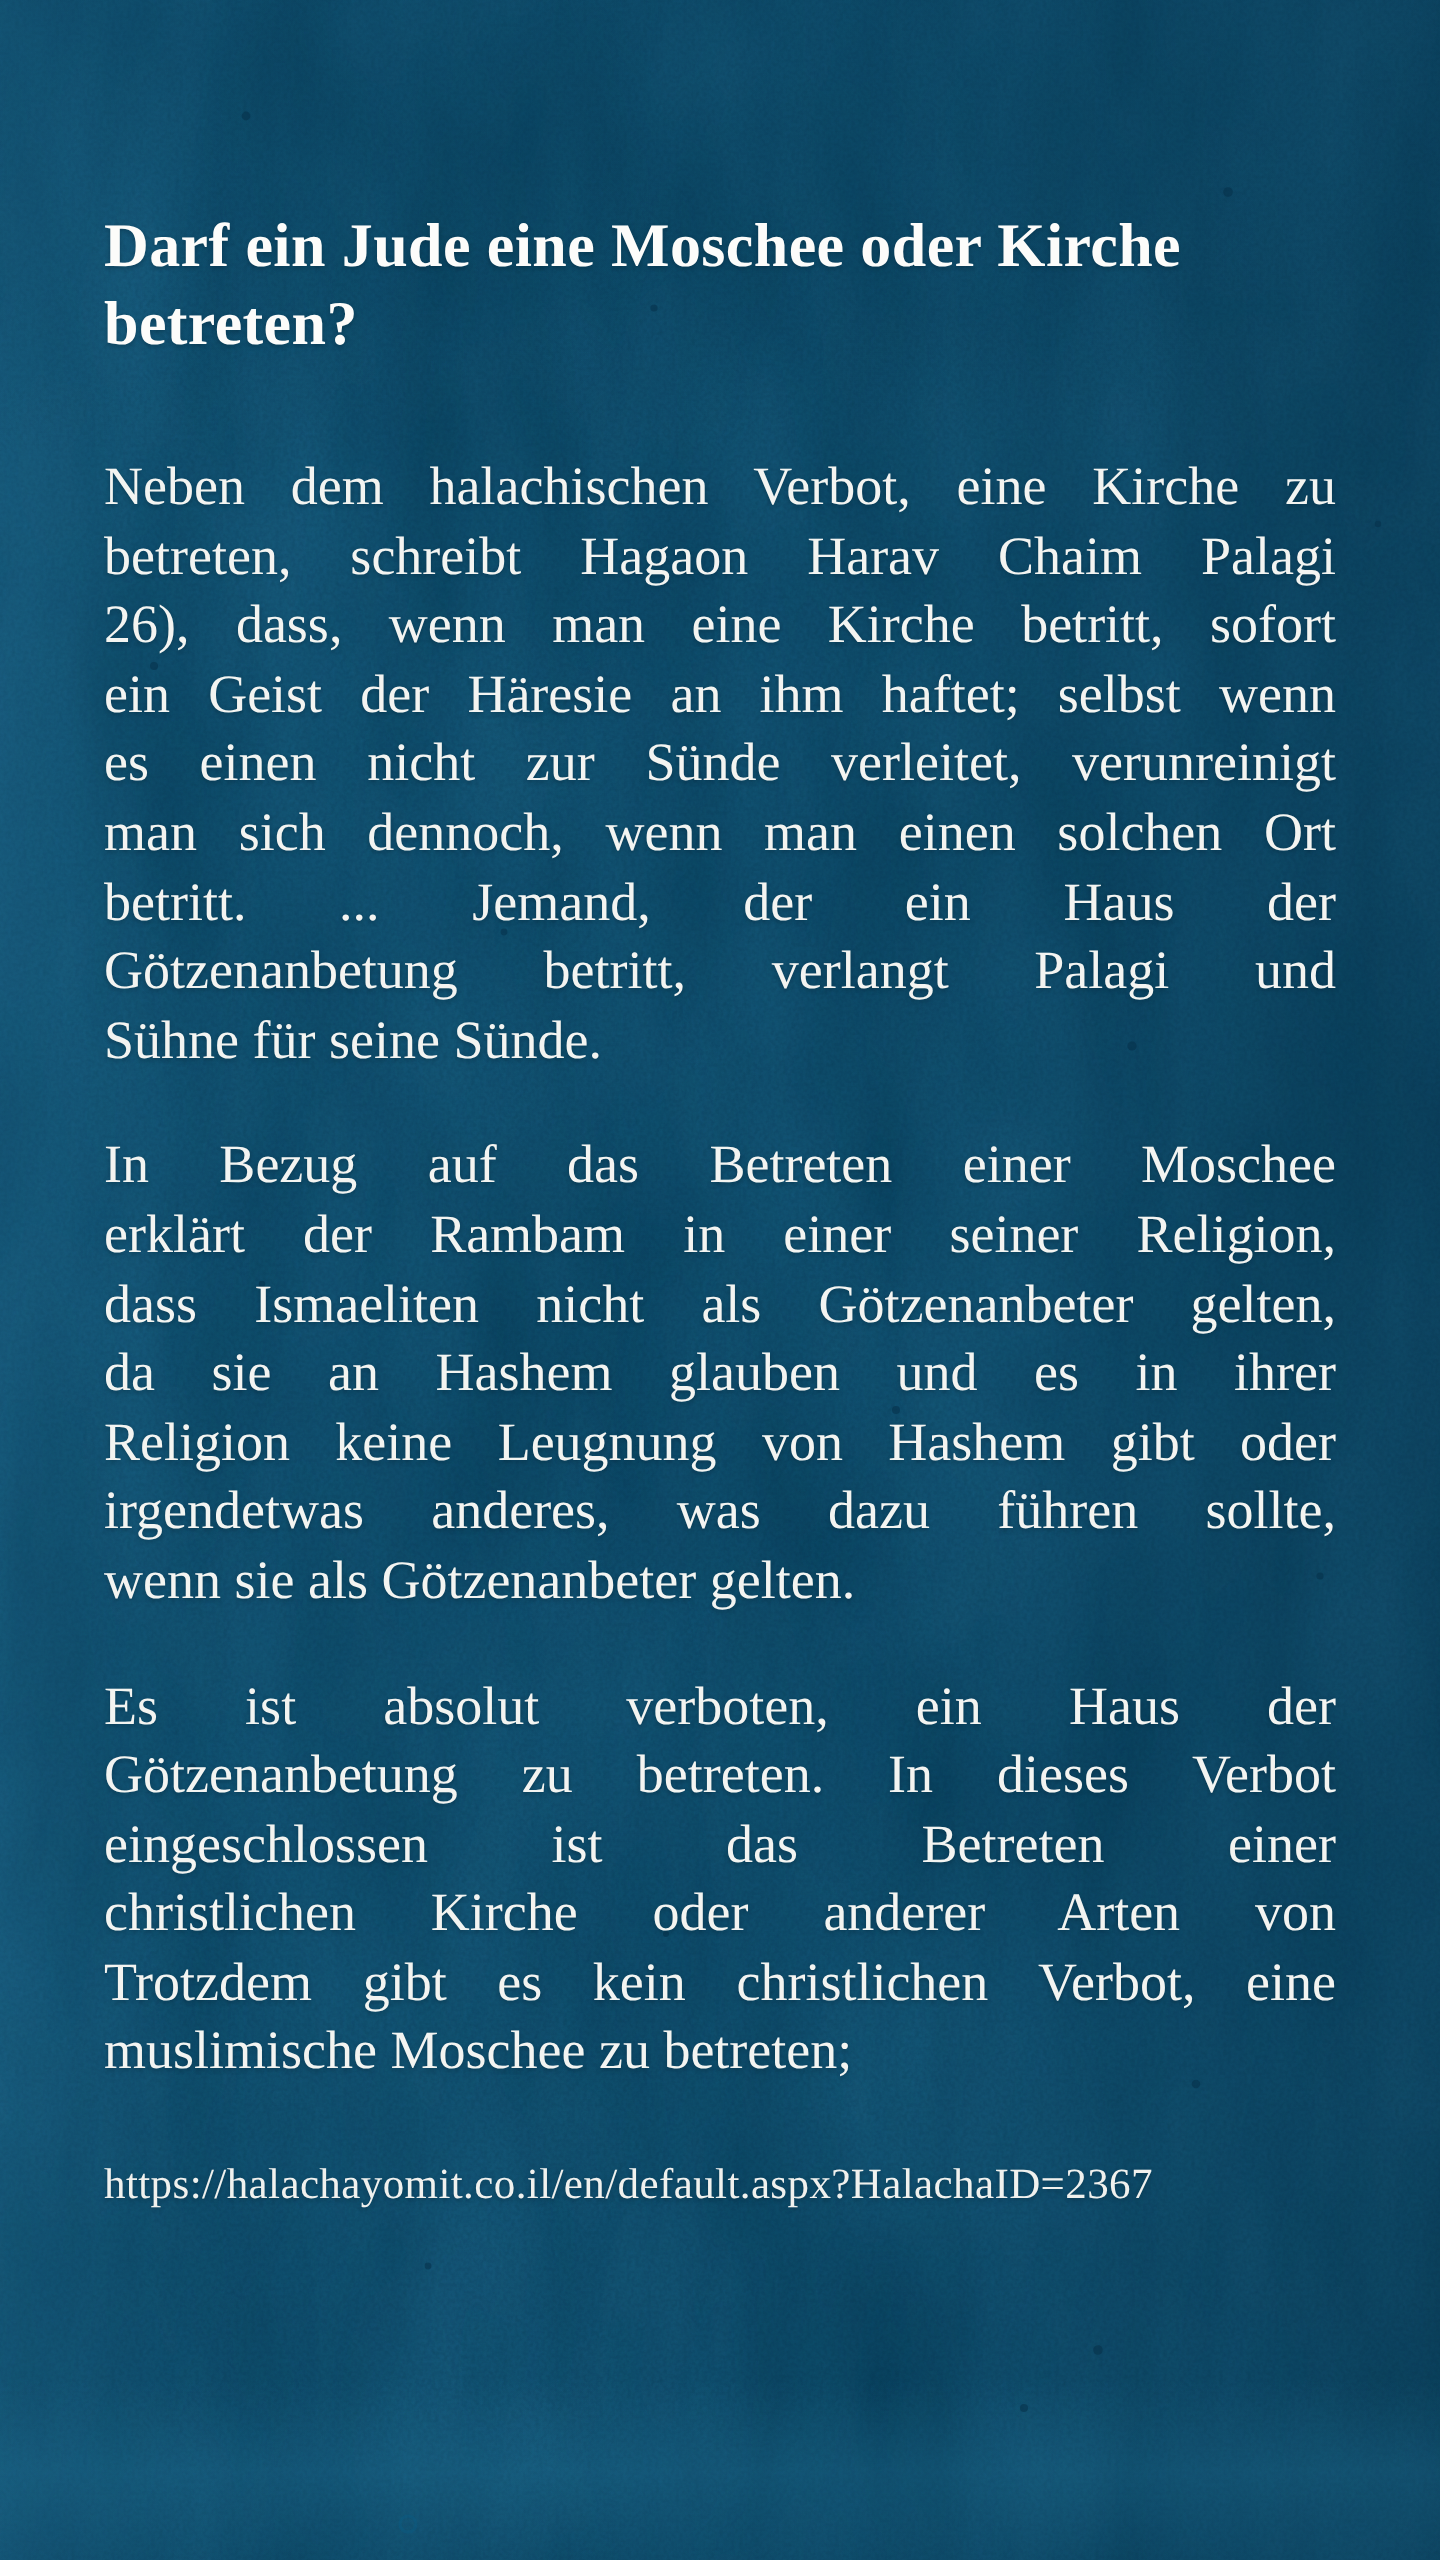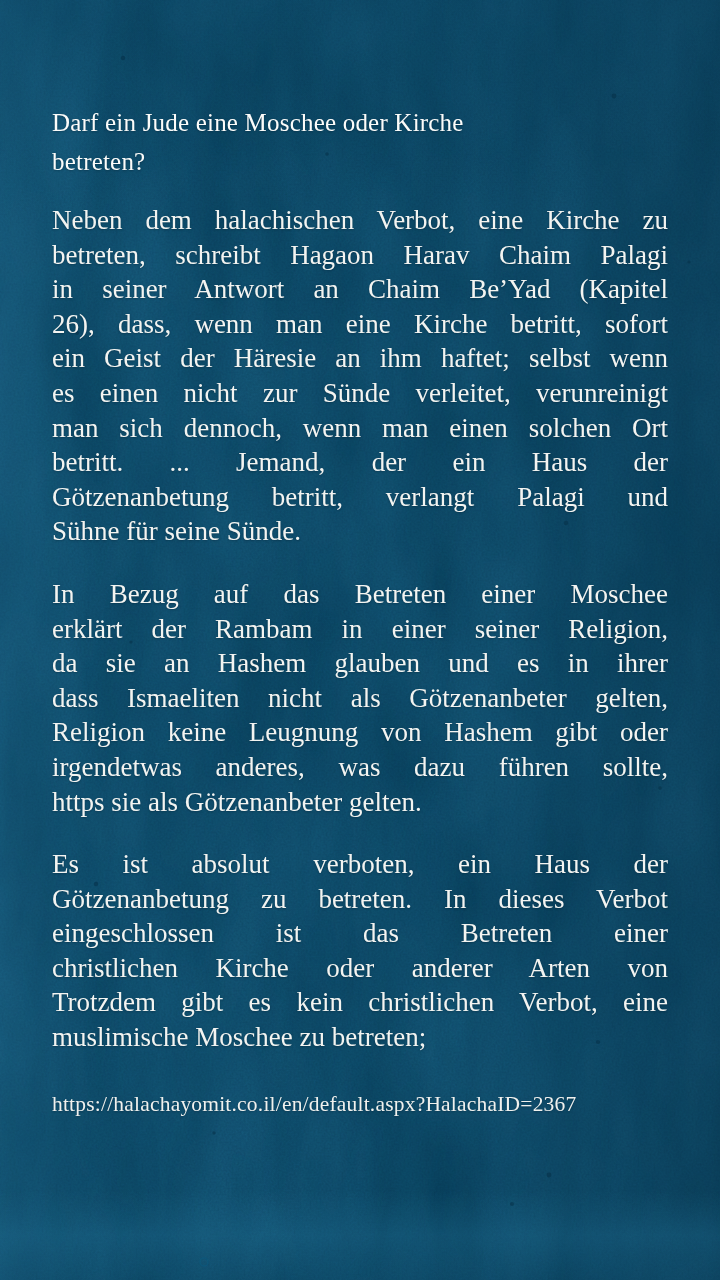--- a/index.html
+++ b/index.html
@@ -23,24 +23,24 @@
   }
   .content {
     position: absolute;
     inset: 0;
     box-sizing: border-box;
     padding: 103px 52px 0 52px;
     color: #f3f4f1;
     text-shadow: 0 1px 2px rgba(2, 28, 44, 0.35);
   }
   .title {
-    margin: 0 0 22px 0;
-    font-size: 25px;
+    margin: 0 0 45px 0;
+    font-size: 31px;
     line-height: 39px;
-    font-weight: normal;
+    font-weight: bold;
     color: #fcfcfa;
     letter-spacing: 0.2px;
   }
   .title-line { display: block; }
   .para {
     margin: 0 0 28px 0;
   }
   .line {
     font-size: 27px;
     line-height: 34.6px;
@@ -130,38 +130,37 @@
   <div class="content">
 
     <h1 class="title">
       <span class="title-line">Darf ein Jude eine Moschee oder Kirche</span>
       <span class="title-line">betreten?</span>
     </h1>
 
     <div class="para">
       <div class="line">Neben dem halachischen Verbot, eine Kirche zu</div>
       <div class="line">betreten, schreibt Hagaon Harav Chaim Palagi</div>
-      <div class="line">in seiner Antwort an Chaim Be’Yad (Kapitel</div>
       <div class="line">26), dass, wenn man eine Kirche betritt, sofort</div>
       <div class="line">ein Geist der Häresie an ihm haftet; selbst wenn</div>
       <div class="line">es einen nicht zur Sünde verleitet, verunreinigt</div>
       <div class="line">man sich dennoch, wenn man einen solchen Ort</div>
       <div class="line">betritt. ... Jemand, der ein Haus der</div>
       <div class="line">Götzenanbetung betritt, verlangt Palagi und</div>
       <div class="line last">Sühne für seine Sünde.</div>
     </div>
 
     <div class="para">
       <div class="line">In Bezug auf das Betreten einer Moschee</div>
       <div class="line">erklärt der Rambam in einer seiner Religion,</div>
+      <div class="line">dass Ismaeliten nicht als Götzenanbeter gelten,</div>
       <div class="line">da sie an Hashem glauben und es in ihrer</div>
-      <div class="line">dass Ismaeliten nicht als Götzenanbeter gelten,</div>
       <div class="line">Religion keine Leugnung von Hashem gibt oder</div>
       <div class="line">irgendetwas anderes, was dazu führen sollte,</div>
-      <div class="line last">https sie als Götzenanbeter gelten.</div>
+      <div class="line last">wenn sie als Götzenanbeter gelten.</div>
     </div>
 
     <div class="para">
       <div class="line">Es ist absolut verboten, ein Haus der</div>
       <div class="line">Götzenanbetung zu betreten. In dieses Verbot</div>
       <div class="line">eingeschlossen ist das Betreten einer</div>
       <div class="line">christlichen Kirche oder anderer Arten von</div>
       <div class="line">Trotzdem gibt es kein christlichen Verbot, eine</div>
       <div class="line last">muslimische Moschee zu betreten;</div>
     </div>

